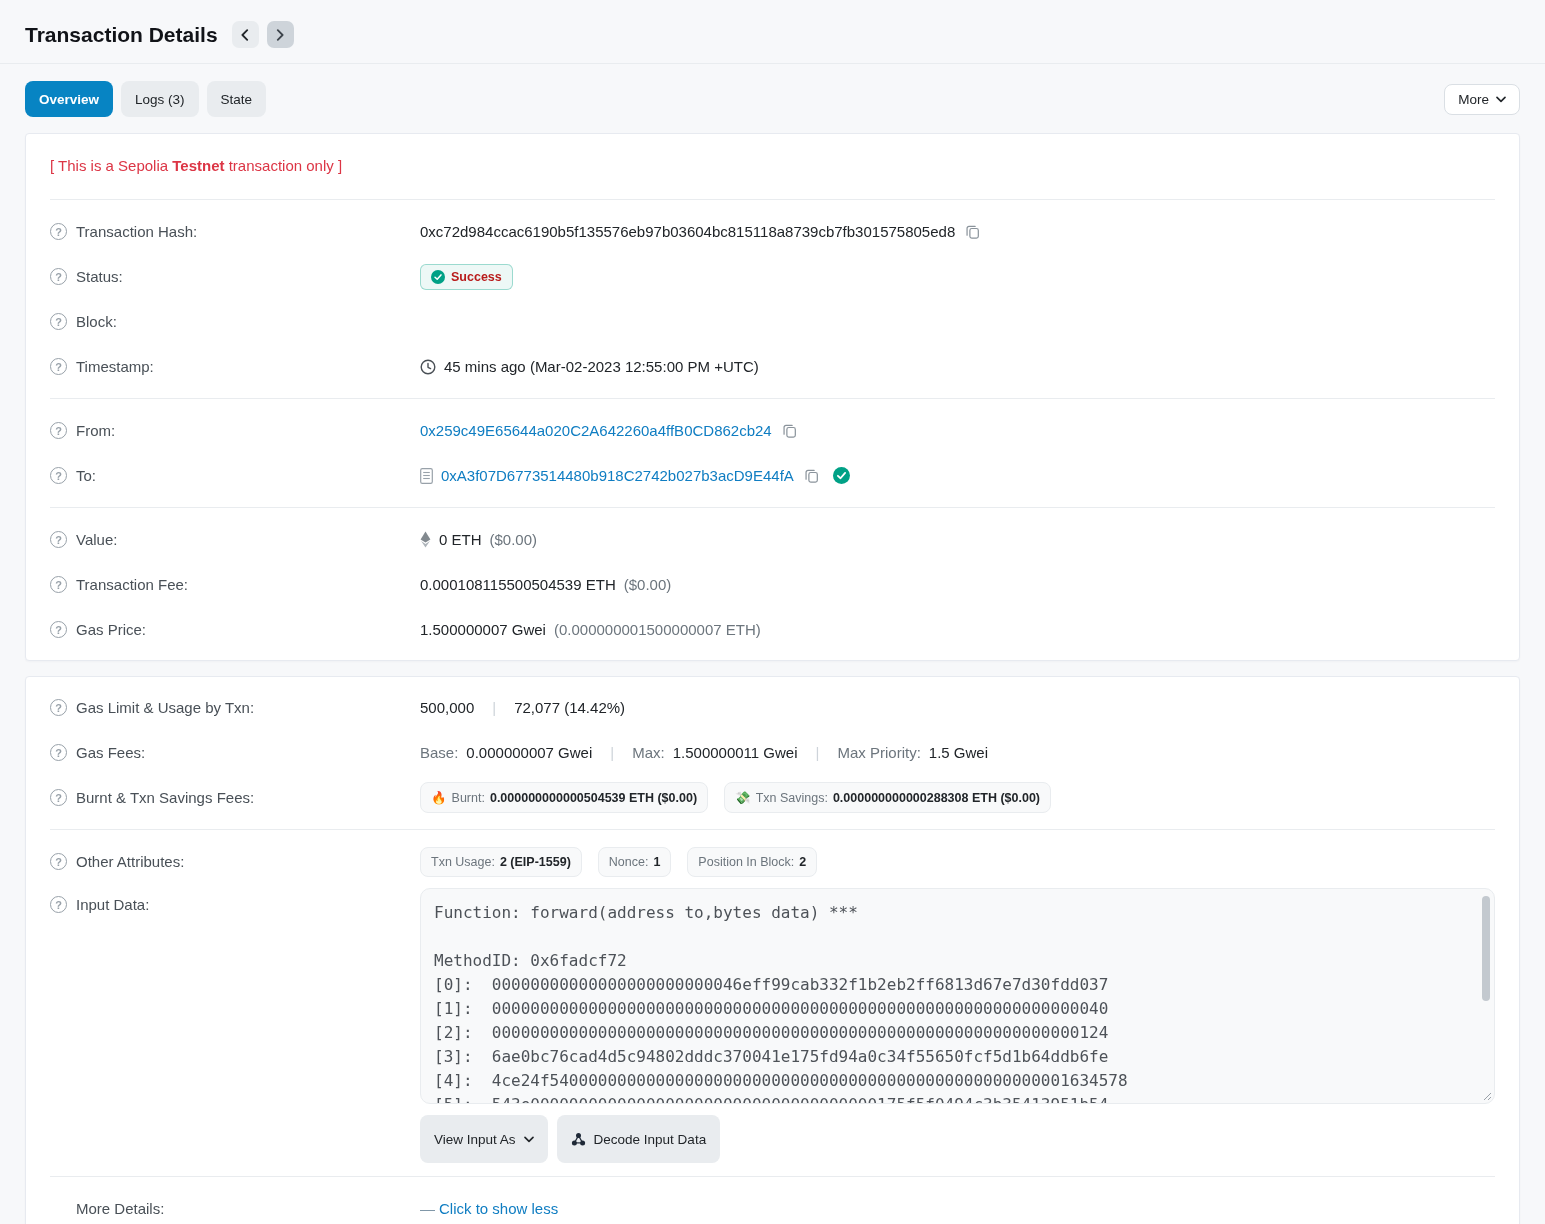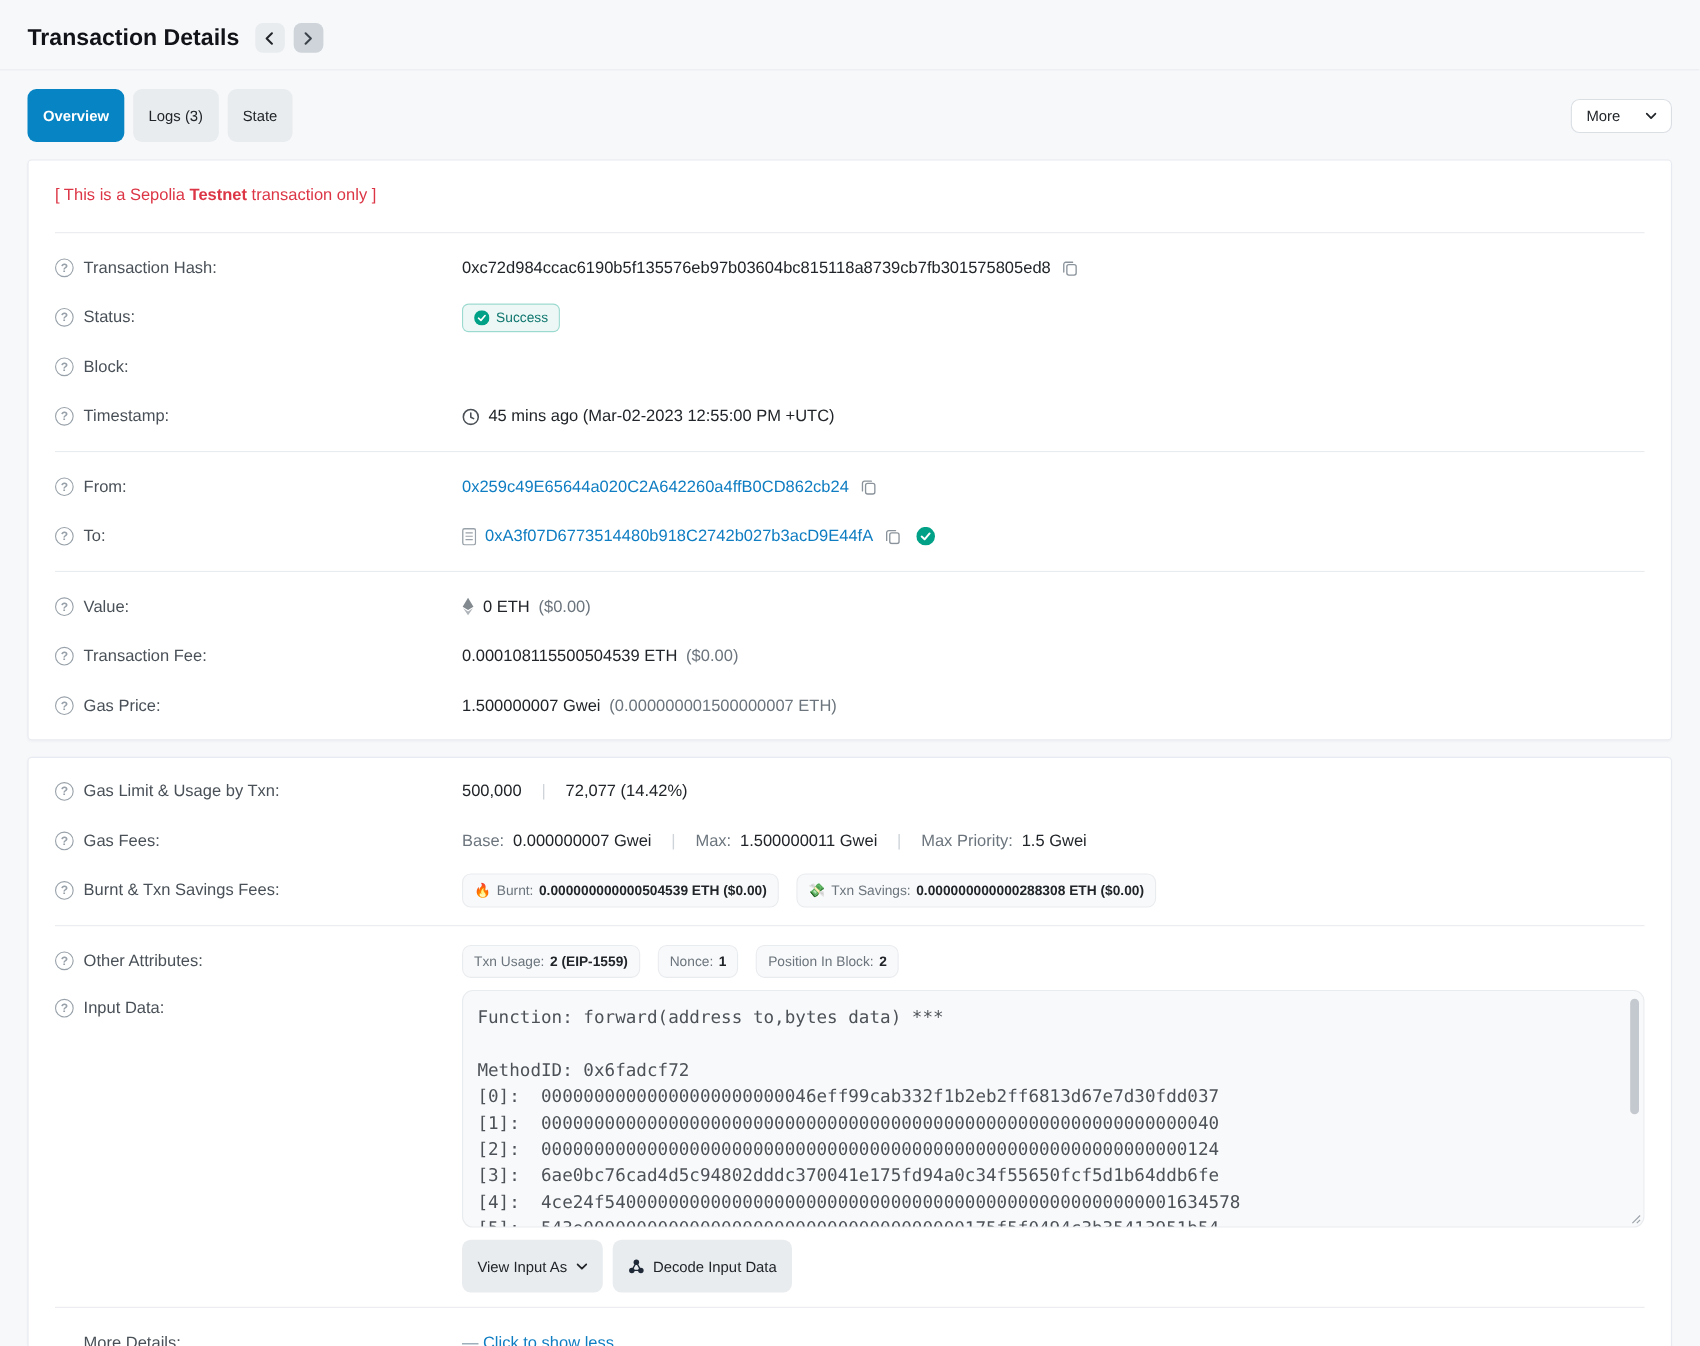--- a/index.html
+++ b/index.html
@@ -15,44 +15,44 @@
 
   
   .header { display:flex; align-items:center; gap:8px; padding:21px 0 15px; }
   .title { font-size:21px; font-weight:700; color:#111318; margin-right:6px; }
   .nav-btn { width:27px; height:27px; border-radius:7px; border:none; display:flex; align-items:center; justify-content:center; cursor:pointer; background:#e9ecef; padding:0; }
   .nav-btn.next { background:#ced4da; }
   .header-divider { border-top:1px solid #e9ecef; margin:0 -25px; }
 
   
   .tabbar { display:flex; align-items:center; padding:17px 0 16px; }
-  .tab { height:48px; padding:0 14px; margin-right:8px; border-radius:8px; border:none; font-size:13.5px; font-weight:500; display:inline-flex; align-items:center; cursor:pointer; background:#e9ecef; color:#212529; font-family:inherit; }
+  .tab { height:36px; padding:0 14px; margin-right:8px; border-radius:8px; border:none; font-size:13.5px; font-weight:500; display:inline-flex; align-items:center; cursor:pointer; background:#e9ecef; color:#212529; font-family:inherit; }
   .tab.active { background:#0784c3; color:#fff; font-weight:600; }
-  .more-btn { margin-left:auto; height:31px; padding:0 13px; background:#fff; border:1px solid #dadfe4; border-radius:8px; font-size:13.5px; color:#212529; display:inline-flex; align-items:center; gap:23px; cursor:pointer; font-family:inherit;text-align:right; }
+  .more-btn { margin-left:auto; height:31px; padding:0 13px; background:#fff; border:1px solid #dadfe4; border-radius:8px; font-size:13.5px; color:#212529; display:inline-flex; align-items:center; gap:7px; cursor:pointer; font-family:inherit;text-align:right; }
 
   
   .card { background:#fff; border:1px solid #e7eaf0; border-radius:4px; padding:8px 24px; margin-bottom:15px; box-shadow:0 1px 2px rgba(20,30,50,.03); }
   .card-divider { border-top:1px solid #e9ecef; margin:9px 0; }
 
   .warning { color:#dc3545; font-size:15px; padding:15px 0 16px; }
   .warning b { font-weight:700; }
 
   .row { display:flex; align-items:center; min-height:45px; padding:4px 0; }
   .row.top { align-items:flex-start; }
   .row-label { width:370px; flex:none; display:flex; align-items:center; gap:9px; color:#495057; }
   .row.top .row-label { padding-top:8px; }
   .row-value { flex:1; display:flex; align-items:center; gap:8px; flex-wrap:wrap; }
 
   .q-icon { width:17px; height:17px; border:1.4px solid #98a1a9; border-radius:50%; color:#98a1a9; font-size:11px; font-weight:700; display:inline-flex; align-items:center; justify-content:center; flex:none; cursor:pointer; }
   .icon-btn { background:none; border:none; padding:0 2px; cursor:pointer; display:inline-flex; align-items:center; }
   .link { color:#0f7dc2; text-decoration:none; cursor:pointer; }
   .muted { color:#6c757d; }
   .sep { color:#ced4da; margin:0 10px; }
 
-  .badge-success { display:inline-flex; align-items:center; gap:6px; background:rgba(0,161,134,.07); border:1px solid rgba(0,161,134,.35); color:#0f766e; font-size:12.5px; font-weight:400; border-radius:6px; padding:5px 10px; cursor:default; }
+  .badge-success { display:inline-flex; align-items:center; gap:6px; background:rgba(0,161,134,.07); border:1px solid rgba(0,161,134,.35); color:#b91c1c; font-size:12.5px; font-weight:700; border-radius:6px; padding:5px 10px; cursor:default; }
   .badge-gray { display:inline-flex; align-items:center; gap:5px; background:#f8f9fa; border:1px solid #e9ecef; border-radius:8px; padding:7px 10px; font-size:12.5px; color:#6c757d; }
   .badge-gray b, .badge-gray .val { color:#212529; font-weight:700; }
   .badge-gray.plain { color:#212529; font-weight:700; }
 
   .fees-line .lbl { color:#6c757d; }
   .fees-line .v { color:#212529; }
 
   
   .input-wrap { flex:1; }
   .input-box { position:relative; width:100%; height:216px; background:#f8f9fa; border:1px solid #e9ecef; border-radius:10px; padding:12px 30px 12px 13px; overflow:hidden; }

